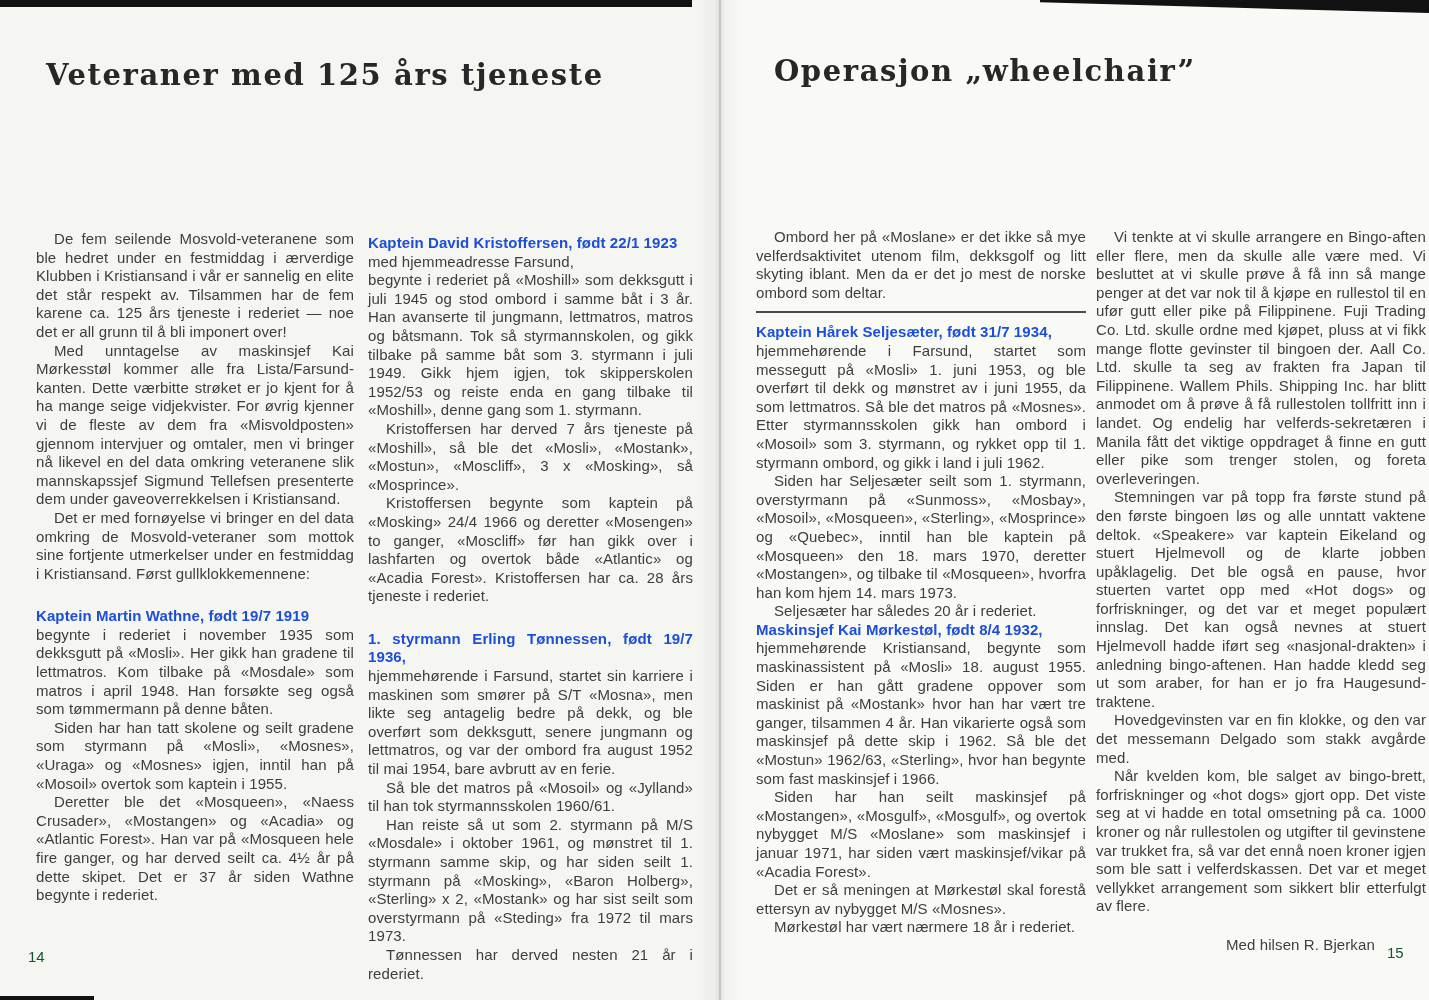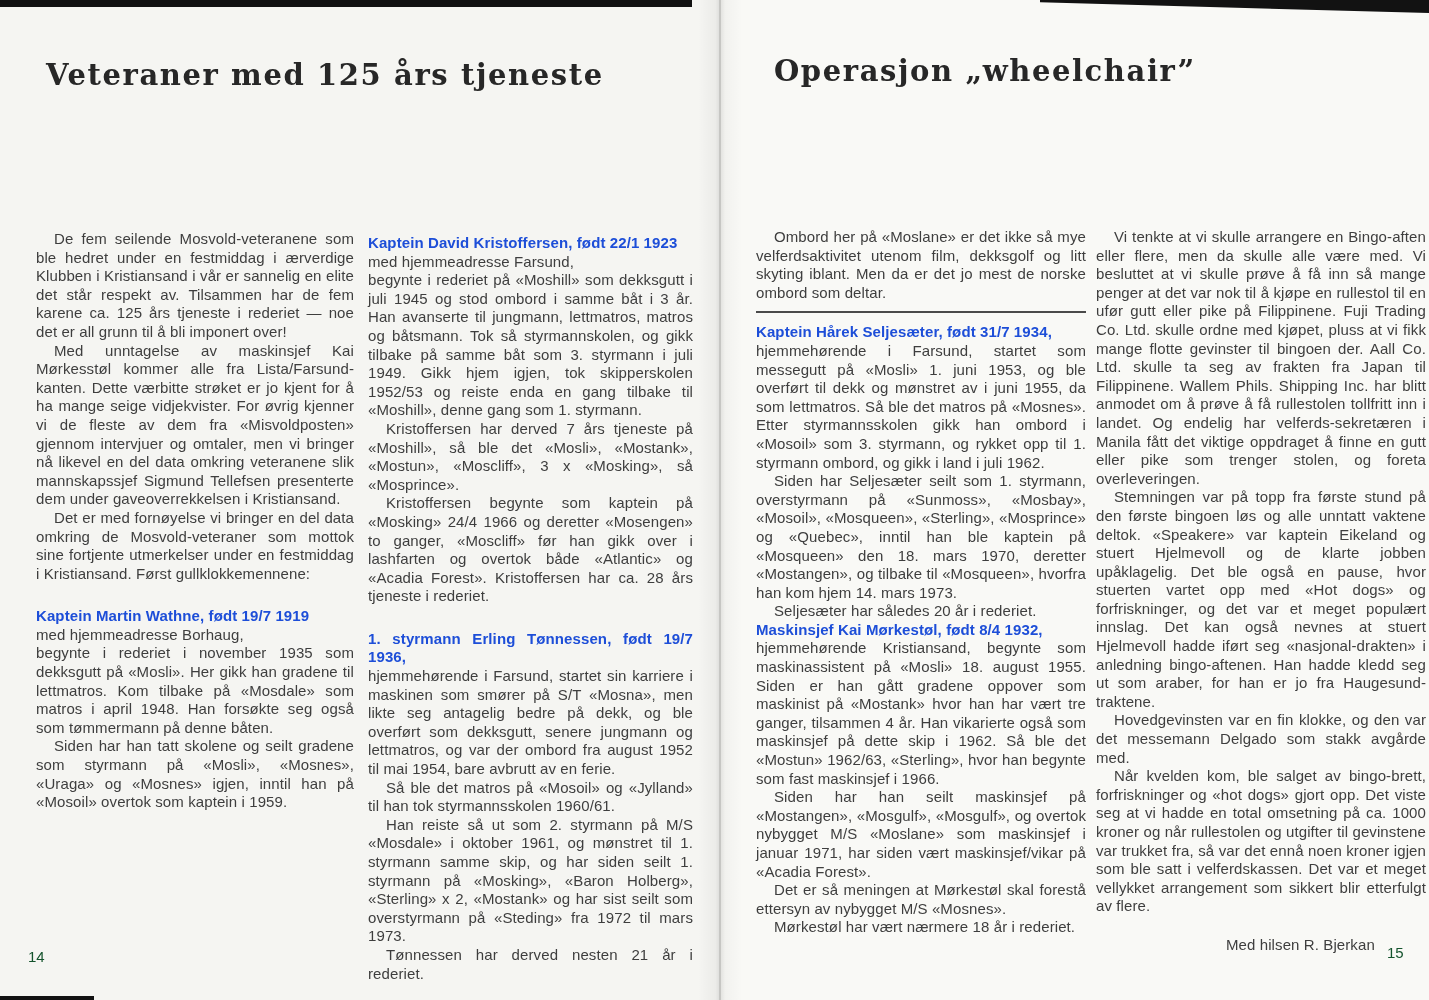--- a/index.html
+++ b/index.html
@@ -86,23 +86,23 @@
   <div class="artifact bottom-left"></div>
 
   <h1 class="page-title" style="left:36px; top:48px">Veteraner med 125 års tjeneste</h1>
   <h1 class="page-title" style="left:764px; top:44px">Operasjon „wheelchair”</h1>
 
   <div class="col" style="left:36px;  top:230px; width:318px">
       <p class="p indent">De fem seilende Mosvold-veteranene som ble hedret under en festmiddag i ærverdige Klubben i Kristiansand i vår er sannelig en elite det står respekt av. Tilsammen har de fem karene ca. 125 års tjeneste i rederiet — noe det er all grunn til å bli imponert over!</p>
       <p class="p indent">Med unntagelse av maskinsjef Kai Mørkesstøl kommer alle fra Lista/Farsund-kanten. Dette værbitte strøket er jo kjent for å ha mange seige vidjekvister. For øvrig kjenner vi de fleste av dem fra «Misvoldposten» gjennom intervjuer og omtaler, men vi bringer nå likevel en del data omkring veteranene slik mannskapssjef Sigmund Tellefsen presenterte dem under gaveoverrekkelsen i Kristiansand.</p>
       <p class="p indent">Det er med fornøyelse vi bringer en del data omkring de Mosvold-veteraner som mottok sine fortjente utmerkelser under en festmiddag i Kristiansand. Først gullklokkemennene:</p>
       <p class="h gap">Kaptein Martin Wathne, født 19/7 1919</p>
-      <p class="p">med hjemmeadresse Borhaug,</p>
       <p class="p">begynte i rederiet i november 1935 som dekksgutt på «Mosli». Her gikk han gradene til lettmatros. Kom tilbake på «Mosdale» som matros i april 1948. Han forsøkte seg også som tømmermann på denne båten.</p>
-      <p class="p indent">Siden har han tatt skolene og seilt gradene som styrmann på «Mosli», «Mosnes», «Uraga» og «Mosnes» igjen, inntil han på «Mosoil» overtok som kaptein i 1959.</p>
+      <p class="p indent">Siden har han tatt skolene og seilt gradene som styrmann på «Mosli», «Mosnes», «Uraga» og «Mosnes» igjen, inntil han på «Mosoil» overtok som kaptein i 1955.</p>
+      <p class="p indent">Deretter ble det «Mosqueen», «Naess Crusader», «Mostangen» og «Acadia» og «Atlantic Forest». Han var på «Mosqueen hele fire ganger, og har derved seilt ca. 4½ år på dette skipet. Det er 37 år siden Wathne begynte i rederiet.</p>
     </div>
   <div class="col" style="left:368px; top:234px; width:325px">
       <p class="h">Kaptein David Kristoffersen, født 22/1 1923</p>
       <p class="p">med hjemmeadresse Farsund,</p>
       <p class="p">begynte i rederiet på «Moshill» som dekksgutt i juli 1945 og stod ombord i samme båt i 3 år. Han avanserte til jungmann, lettmatros, matros og båtsmann. Tok så styrmannskolen, og gikk tilbake på samme båt som 3. styrmann i juli 1949. Gikk hjem igjen, tok skipperskolen 1952/53 og reiste enda en gang tilbake til «Moshill», denne gang som 1. styrmann.</p>
       <p class="p indent">Kristoffersen har derved 7 års tjeneste på «Moshill», så ble det «Mosli», «Mostank», «Mostun», «Moscliff», 3 x «Mosking», så «Mosprince».</p>
       <p class="p indent">Kristoffersen begynte som kaptein på «Mosking» 24/4 1966 og deretter «Mosengen» to ganger, «Moscliff» før han gikk over i lashfarten og overtok både «Atlantic» og «Acadia Forest». Kristoffersen har ca. 28 års tjeneste i rederiet.</p>
       <p class="h gap">1. styrmann Erling Tønnessen, født 19/7 1936,</p>
       <p class="p">hjemmehørende i Farsund, startet sin karriere i maskinen som smører på S/T «Mosna», men likte seg antagelig bedre på dekk, og ble overført som dekksgutt, senere jungmann og lettmatros, og var der ombord fra august 1952 til mai 1954, bare avbrutt av en ferie.</p>
       <p class="p indent">Så ble det matros på «Mosoil» og «Jylland» til han tok styrmannsskolen 1960/61.</p>

